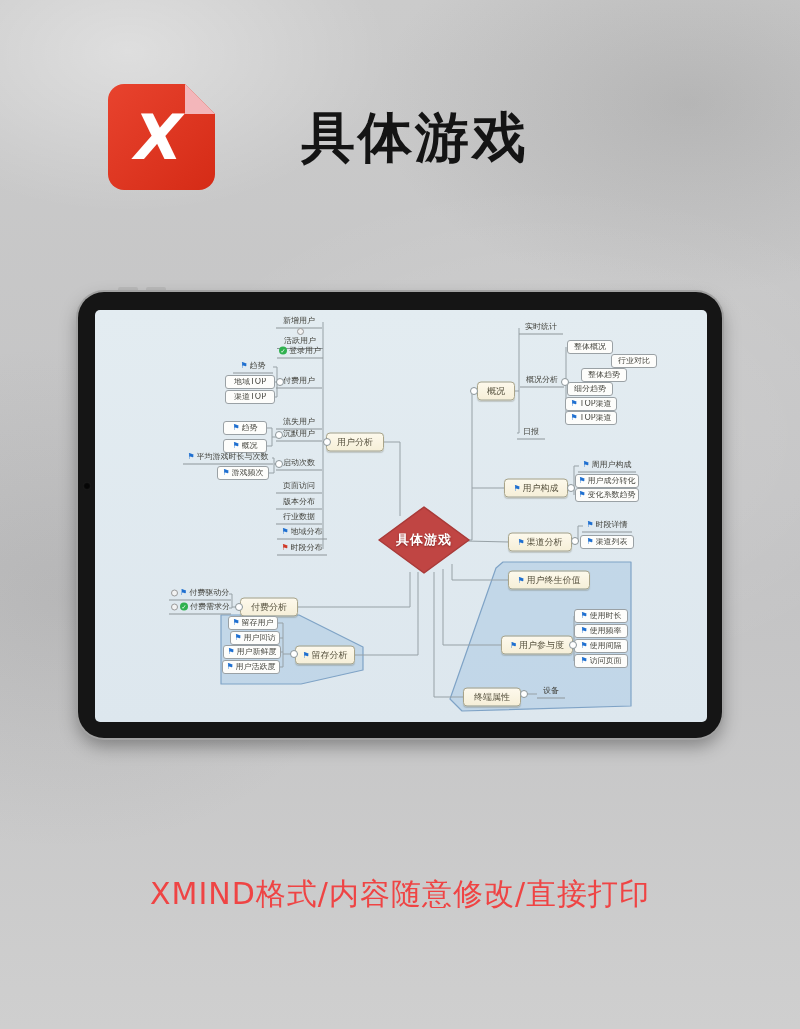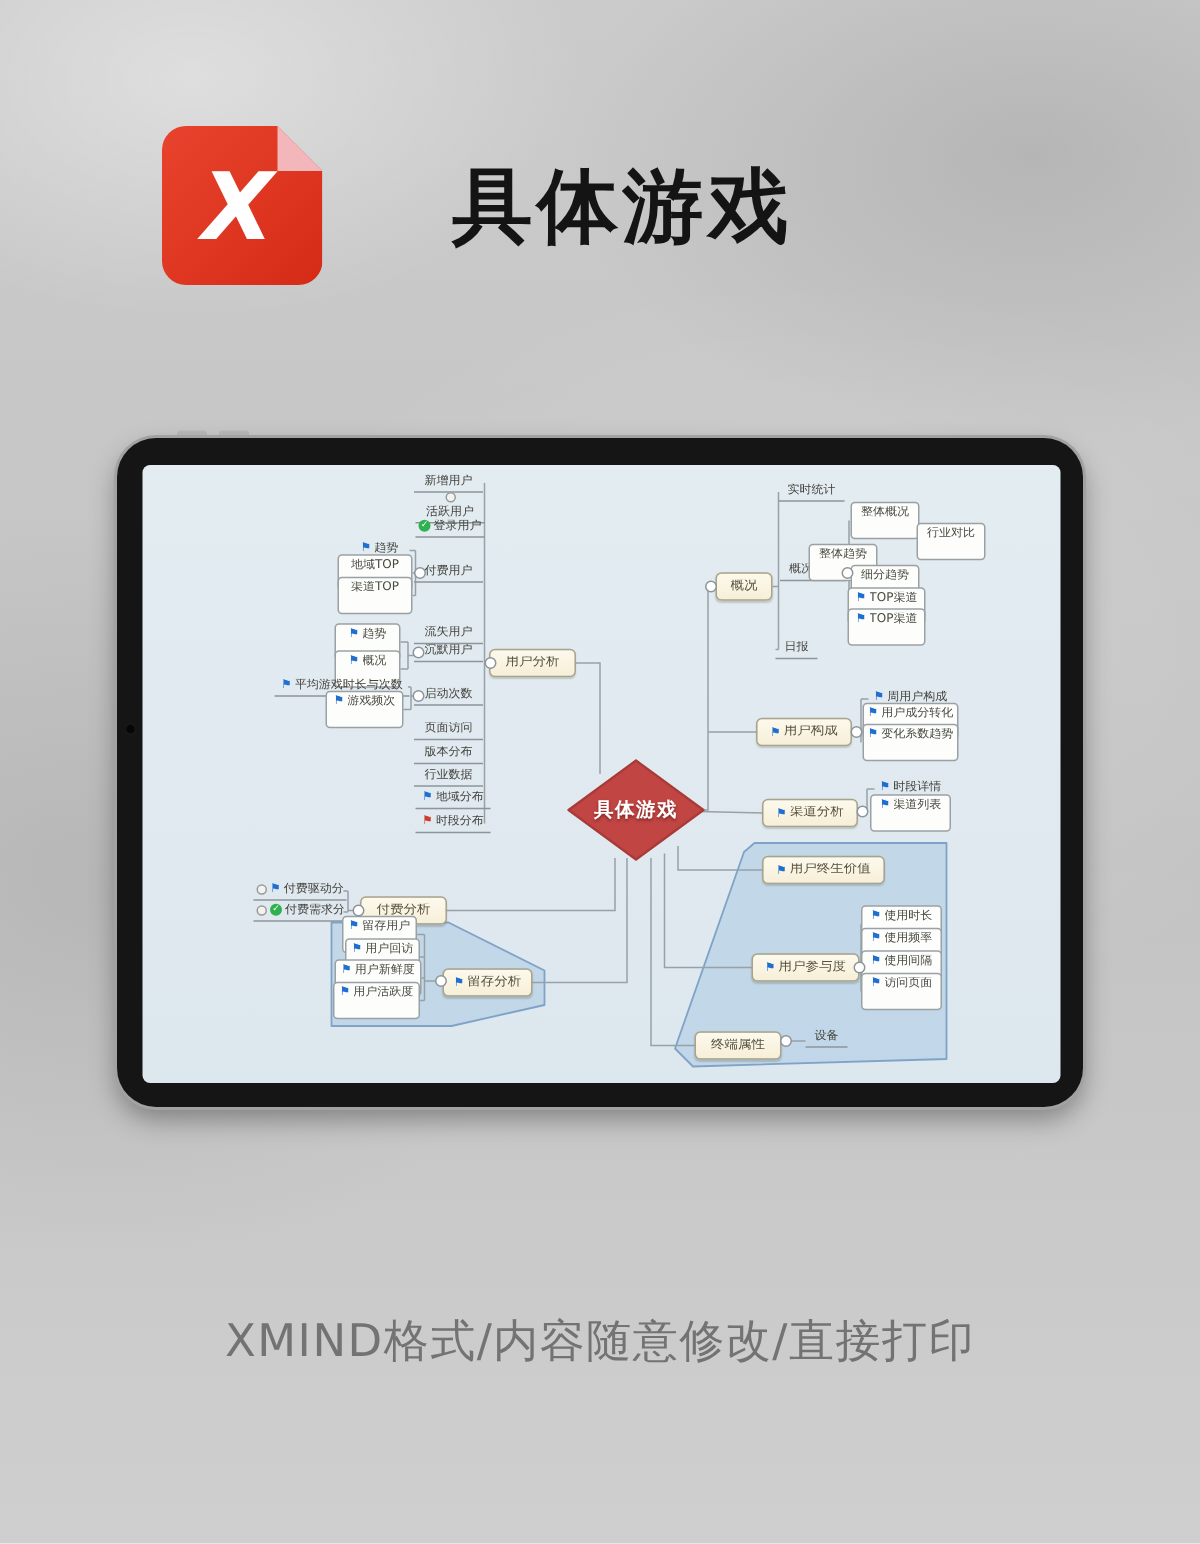--- a/index.html
+++ b/index.html
@@ -57,21 +57,21 @@
     line-height:1;box-sizing:border-box;white-space:nowrap;
   }
   .node.main{
     background:linear-gradient(180deg,#fdf9ec,#f6efd8);
     border:1px solid #a9a489;border-radius:4px;
     padding:4px 4px;font-size:9px;color:#57523f;
     box-shadow:0 1px 1px rgba(90,90,70,.25);
   }
   .node.box{
     background:#fdfdfb;border:1px solid #9aa1a5;border-radius:3px;
-    padding:2px 2px 13px;font-size:8px;color:#4a4a43;
+    padding:2px 2px 2px;font-size:8px;color:#4a4a43;
   }
   .node.line{
     padding:1px 2px 3px;border-bottom:1px solid #8d9599;
     font-size:8px;color:#44443e;background:transparent;
   }
   .node .lbl{overflow:hidden;text-overflow:clip;}
   .icon{display:inline-flex;align-items:center;justify-content:center;flex:none;}
   .icon.flag{color:#1e6fd0;font-size:8px;}
   .icon.flag-red{color:#d03a28;font-size:8px;}
   .icon.check{width:8px;height:8px;border-radius:50%;background:#2fb14f;color:#fff;font-size:6px;}
@@ -82,21 +82,21 @@
   }
   .root-topic{
     position:absolute;left:424px;top:540px;transform:translate(-50%,-50%);
     color:#fff;font-size:13px;font-weight:bold;letter-spacing:1px;
     text-shadow:0 1px 2px rgba(90,20,20,.6);z-index:5;
   }
   
   .caption{
     position:absolute;left:0;top:872px;width:800px;height:44px;
     display:flex;align-items:center;justify-content:center;
-    font-size:30px;color:#737373;font-weight:500;letter-spacing:1px;
+    font-size:30px;color:#ef4444;font-weight:500;letter-spacing:1px;
   }
 </style>
 </head>
 <body>
 
 <div class="logo">
   <div class="fold"></div>
   <div class="x">X</div>
 </div>
 <div class="title">具体游戏</div>
@@ -240,21 +240,21 @@
     </div>
     <div class="node line" style="left: 531px; top: 433px; width: 28px;">
       <span class="lbl">日报</span>
     </div>
     <div class="node box" style="left: 590px; top: 347px; width: 46px;">
       <span class="lbl">整体概况</span>
     </div>
     <div class="node box" style="left: 590px; top: 361px; width: 46px; margin-left: 44px;">
       <span class="lbl">行业对比</span>
     </div>
-    <div class="node box" style="left: 562px; top: 375px; width: 46px;">
+    <div class="node box" style="left: 604px; top: 375px; width: 46px;">
       <span class="lbl">整体趋势</span>
     </div>
     <div class="node box" style="left: 590px; top: 389px; width: 46px;">
       <span class="lbl">细分趋势</span>
     </div>
     <div class="node box" style="left: 591px; top: 404px; width: 52px;">
       <span class="icon flag">⚑</span>
       <span class="lbl">TOP渠道</span>
     </div>
     <div class="node box" style="left: 591px; top: 418px; width: 52px;">

